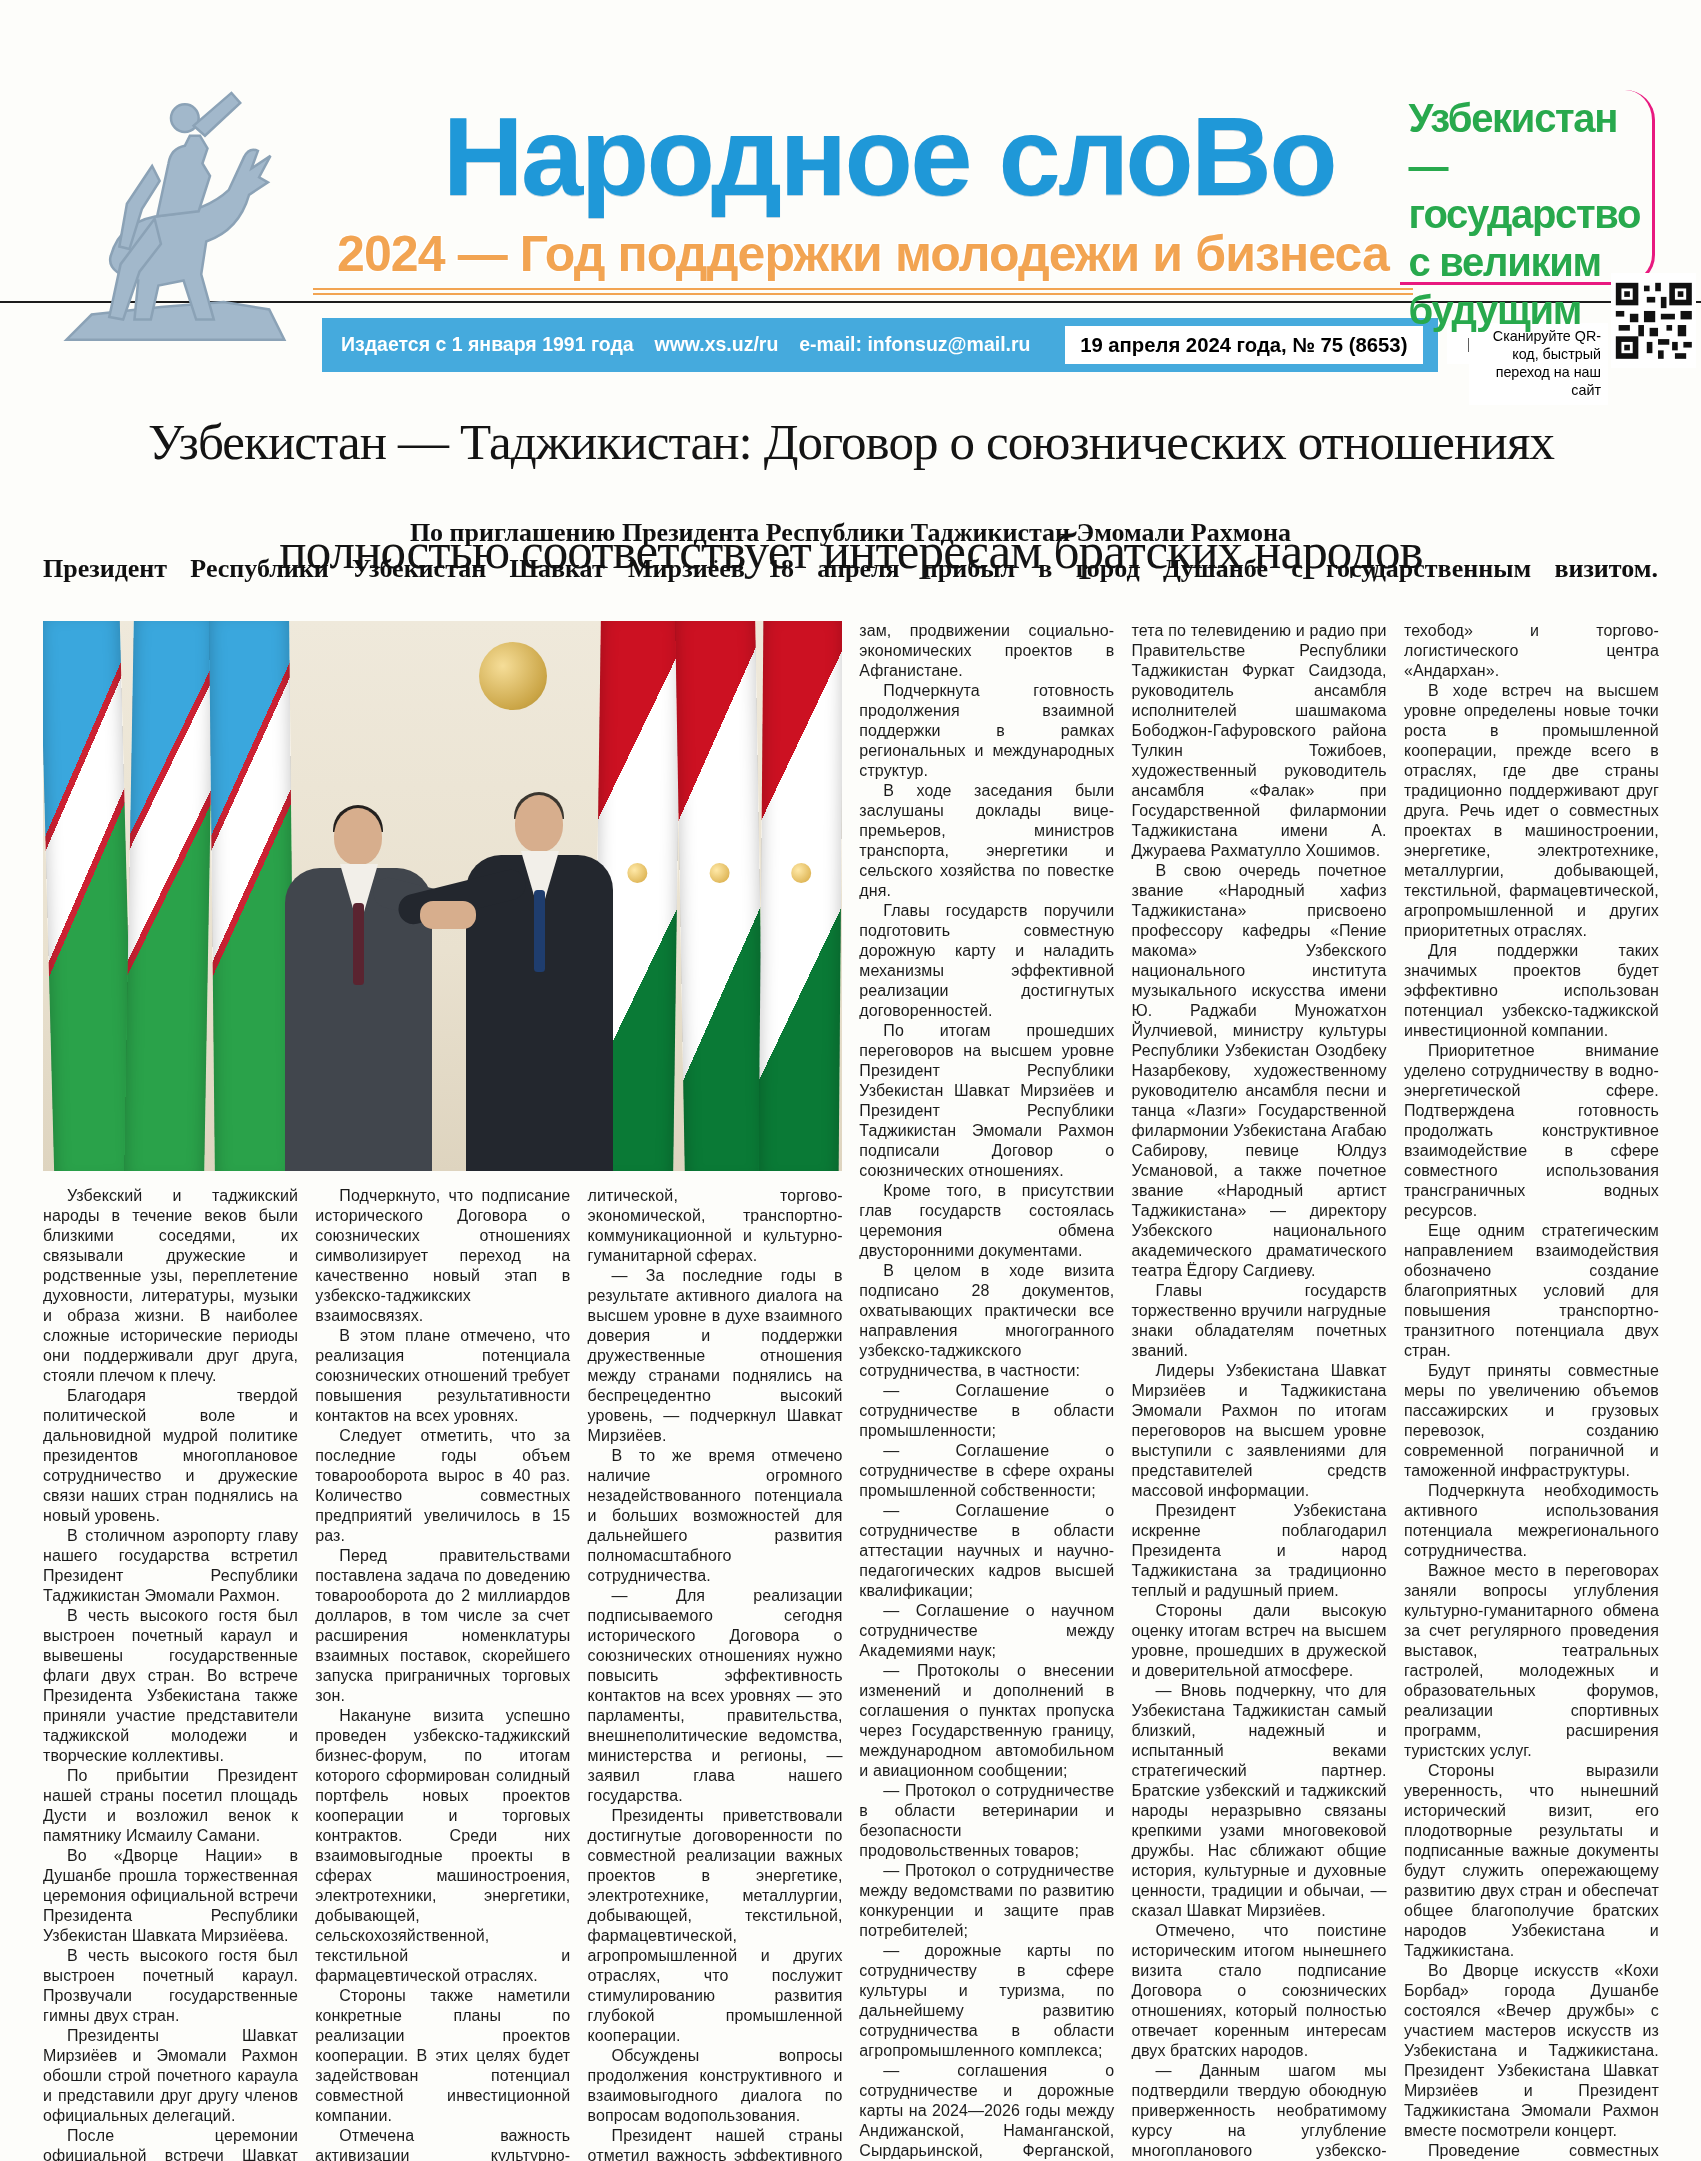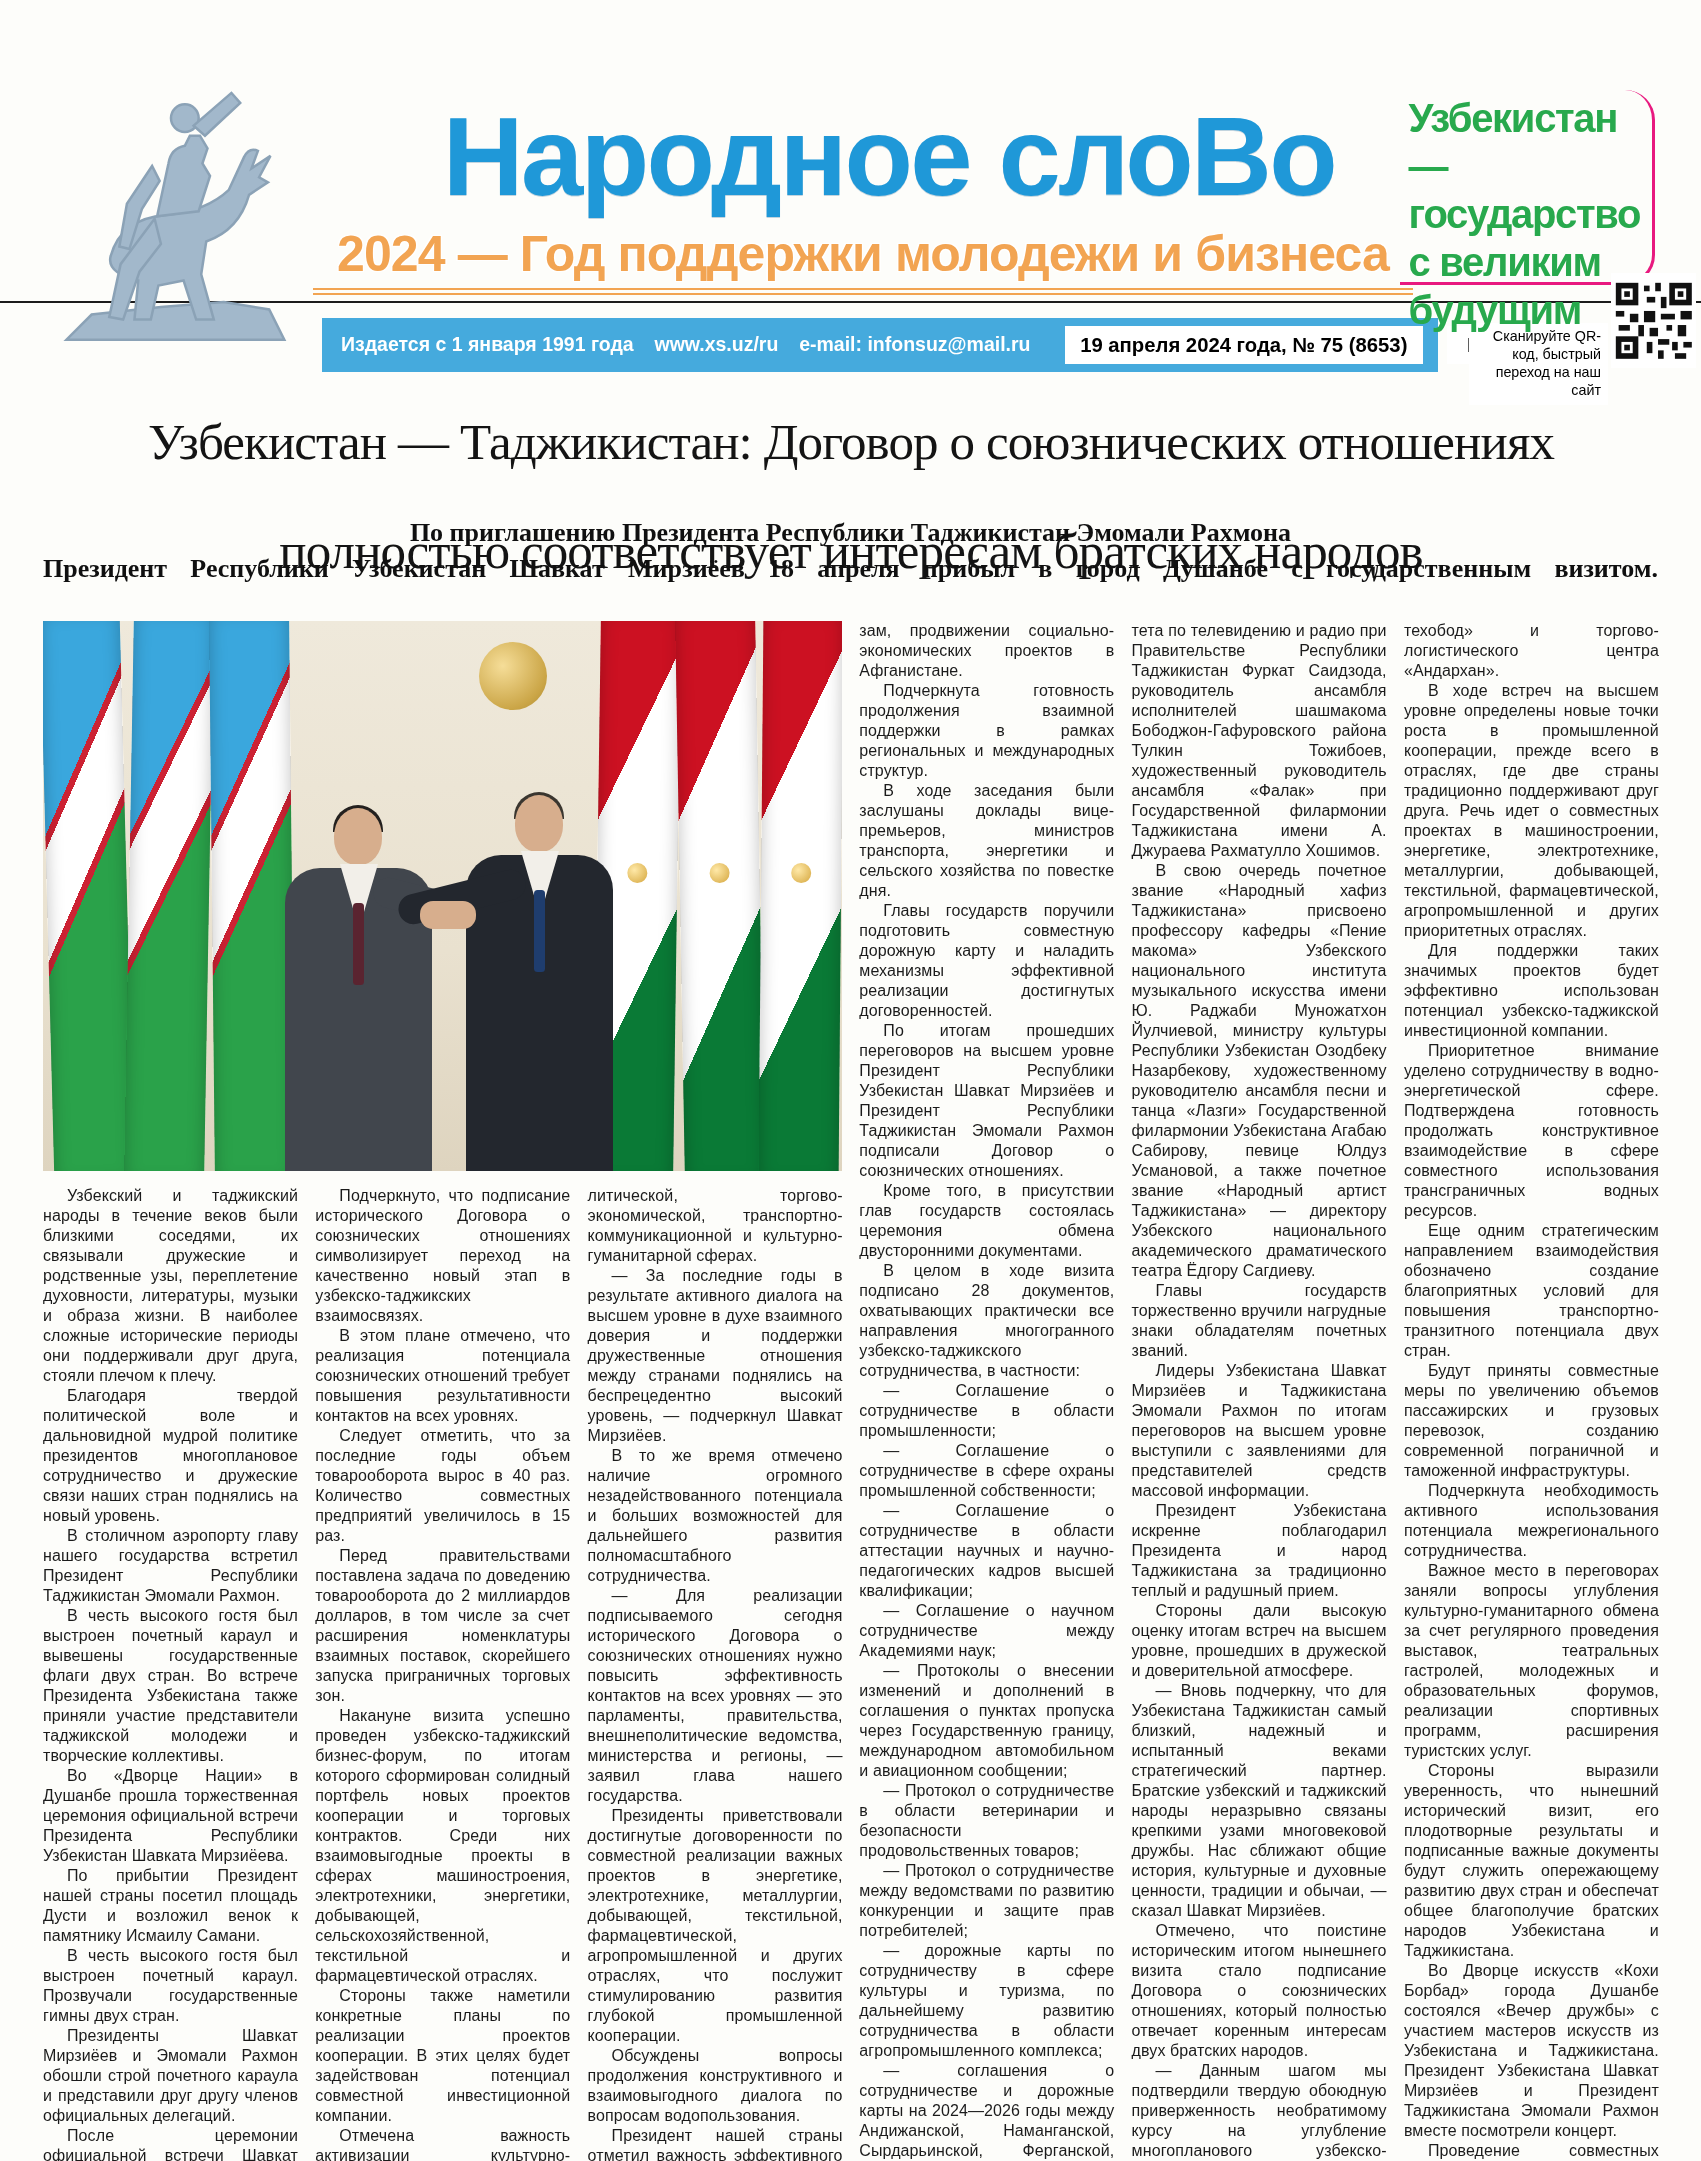--- a/index.html
+++ b/index.html
@@ -189,22 +189,22 @@
         </div>
         <div class="hands"></div>
       </figure>
 
       <div class="cols3">
         <div class="col">
             <p class="para">Узбекский и таджикский народы в течение веков были близкими соседями, их связывали дружеские и родственные узы, переплетение духовности, литературы, музыки и образа жизни. В наиболее сложные исторические периоды они поддерживали друг друга, стояли плечом к плечу.</p>
             <p class="para">Благодаря твердой политической воле и дальновидной мудрой политике президентов многоплановое сотрудничество и дружеские связи наших стран поднялись на новый уровень.</p>
             <p class="para">В столичном аэропорту главу нашего государства встретил Президент Республики Таджикистан Эмомали Рахмон.</p>
             <p class="para">В честь высокого гостя был выстроен почетный караул и вывешены государственные флаги двух стран. Во встрече Президента Узбекистана также приняли участие представители таджикской молодежи и творческие коллективы.</p>
+            <p class="para">По прибытии Президент нашей страны посетил площадь Дусти и возложил венок к памятнику Исмаилу Самани.</p>
             <p class="para">Во «Дворце Нации» в Душанбе прошла торжественная церемония официальной встречи Президента Республики Узбекистан Шавката Мирзиёева.</p>
-            <p class="para">По прибытии Президент нашей страны посетил площадь Дусти и возложил венок к памятнику Исмаилу Самани.</p>
             <p class="para">В честь высокого гостя был выстроен почетный караул. Прозвучали государственные гимны двух стран.</p>
             <p class="para">Президенты Шавкат Мирзиёев и Эмомали Рахмон обошли строй почетного караула и представили друг другу членов официальных делегаций.</p>
             <p class="para">После церемонии официальной встречи Шавкат Мирзиёев и Эмомали Рахмон провели переговоры в формате тет-а-тет.</p>
           </div>
         <div class="col">
             <p class="para">Подчеркнуто, что подписание исторического Договора о союзнических отношениях символизирует переход на качественно новый этап в узбекско-таджикских взаимосвязях.</p>
             <p class="para">В этом плане отмечено, что реализация потенциала союзнических отношений требует повышения результативности контактов на всех уровнях.</p>
             <p class="para">Следует отметить, что за последние годы объем товарооборота вырос в 40 раз. Количество совместных предприятий увеличилось в 15 раз.</p>
             <p class="para">Перед правительствами поставлена задача по доведению товарооборота до 2 миллиардов долларов, в том числе за счет расширения номенклатуры взаимных поставок, скорейшего запуска приграничных торговых зон.</p>
             <p class="para">Накануне визита успешно проведен узбекско-таджикский бизнес-форум, по итогам которого сформирован солидный портфель новых проектов кооперации и торговых контрактов. Среди них взаимовыгодные проекты в сферах машиностроения, электротехники, энергетики, добывающей, сельскохозяйственной, текстильной и фармацевтической отраслях.</p>

